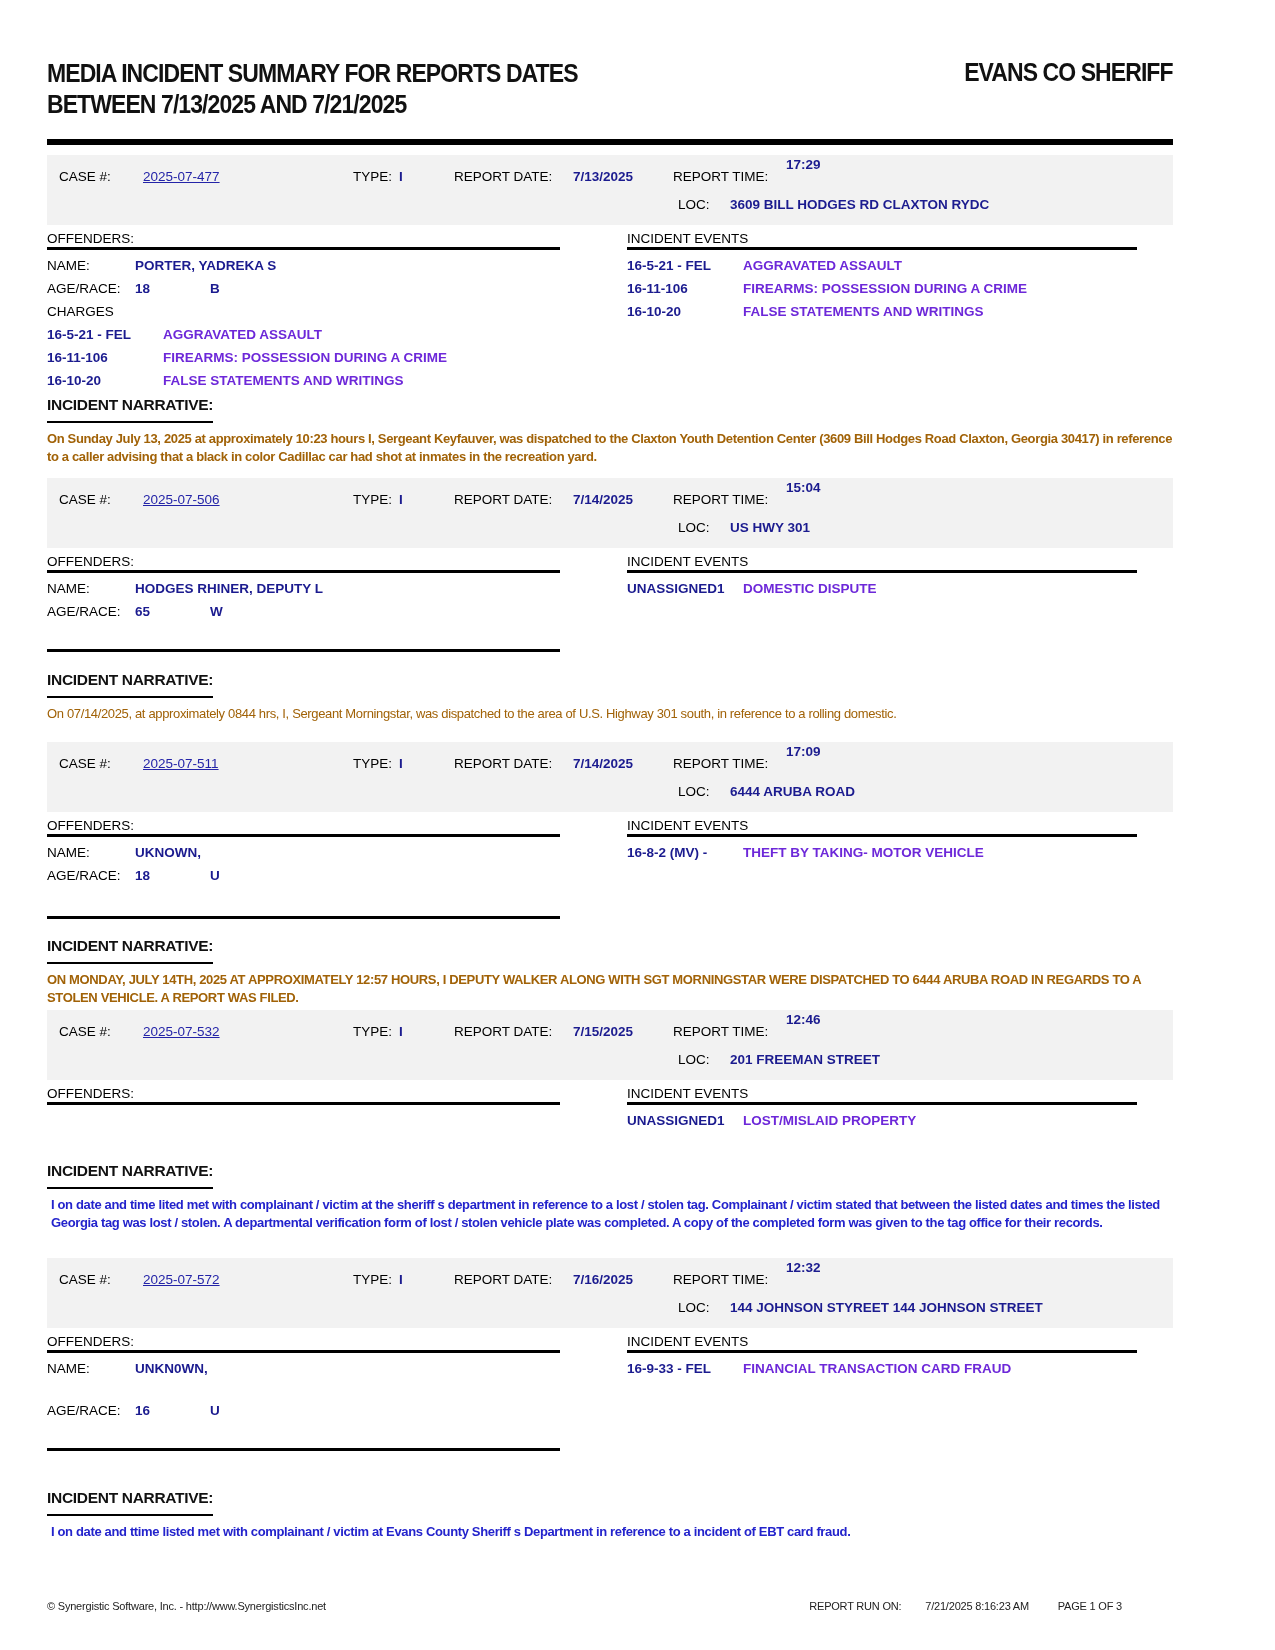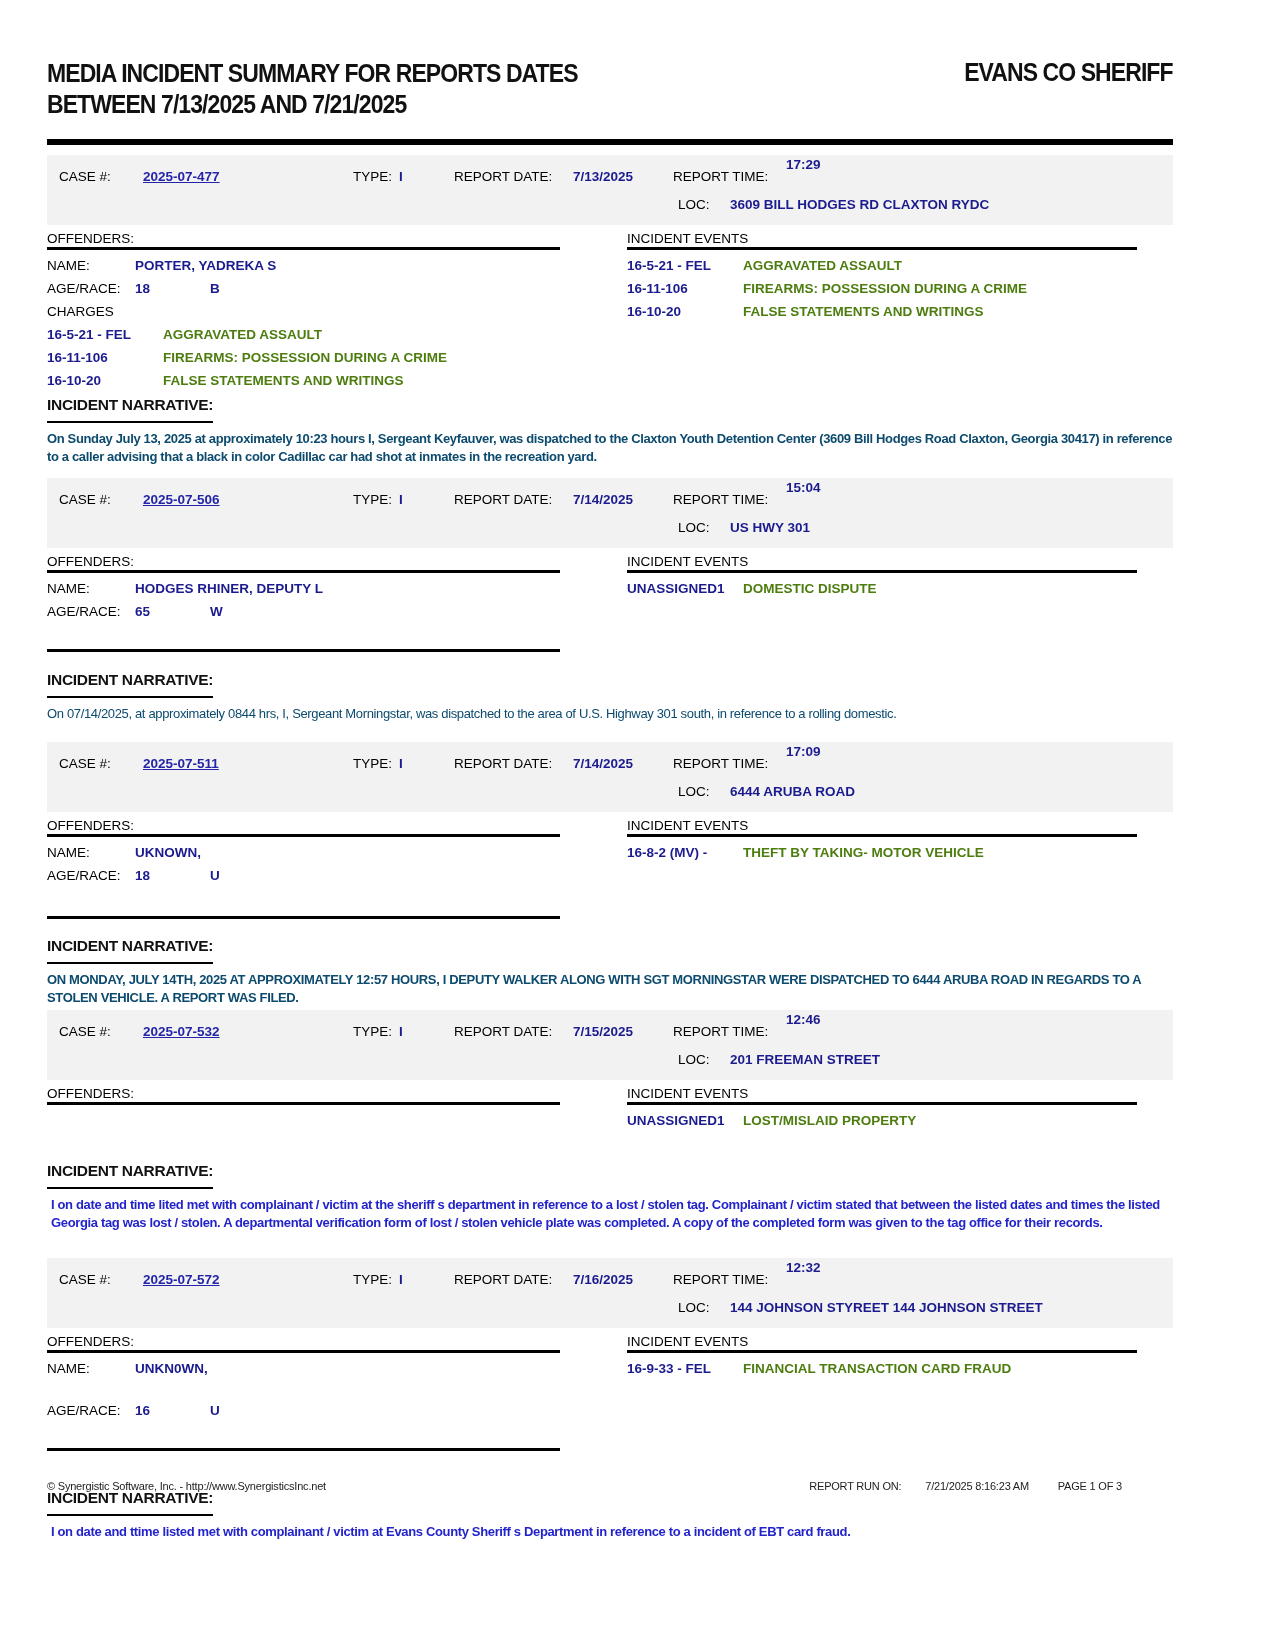--- a/index.html
+++ b/index.html
@@ -25,62 +25,62 @@
   .rule-thick{position:absolute;top:139px;left:47px;width:1126px;height:6px;background:#000;}
 
   
   .case{position:absolute;left:47px;width:1126px;}
   .c1{top:155px}.c2{top:478px}.c3{top:742px}.c4{top:1010px}.c5{top:1258px}
 
   .case-header{position:relative;height:70px;background:#f2f2f2;font-size:13.5px;}
   .case-header span,.case-header a{position:absolute;white-space:nowrap;}
   .lbl{color:#000;}
   .val{color:#1b1b8f;font-weight:bold;}
-  .case-link{color:#2424a8;font-weight:bold;text-decoration:underline;cursor:pointer;}
+  .case-link{color:#2424a8;font-weight:normal;text-decoration:underline;cursor:pointer;}
   .pos-case{left:12px;top:14px}.pos-casenum{left:96px;top:14px}
   .pos-type{left:306px;top:14px}.pos-typeval{left:352px;top:14px}
   .pos-rdate{left:407px;top:14px}.pos-rdateval{left:526px;top:14px}
   .pos-rtime{left:626px;top:14px}.pos-rtimeval{left:739px;top:2px}
   .pos-loc{left:631px;top:42px}.pos-locval{left:683px;top:42px}
 
   .cols{display:flex;margin-top:6px;align-items:flex-start;}
   .col-left{width:513px;}
   .col-right{width:510px;margin-left:67px;}
   .sec-head{font-size:13.5px;color:#000;border-bottom:3px solid #000;padding-bottom:1px;}
 
   .row{display:flex;font-size:13.5px;margin-top:8px;line-height:15px;}
   .rlabel{width:88px;flex:none;color:#000;}
   .rvalue{color:#1b1b8f;font-weight:bold;}
   .age{width:75px;flex:none;}
   .ccode{width:116px;flex:none;color:#1b1b8f;font-weight:bold;}
-  .cdesc{color:#4d7c0f;font-weight:bold;}
+  .cdesc{color:#6d28d9;font-weight:bold;}
 
   .close-line{border-top:3px solid #000;width:513px;}
   .c2 .close-line{margin-top:30px}
   .c3 .close-line{margin-top:33px}
   .c5 .close-line{margin-top:30px}
   .c5 .row-age{margin-top:27px}
 
   .narr-block{margin-top:18px;}
   .c1 .narr-block{margin-top:8px}
   .c2 .narr-block{margin-top:19px}
   .c4 .narr-block{margin-top:34px}
   .c5 .narr-block{margin-top:38px}
   .narr-head{
     display:inline-block;font-size:15.5px;font-weight:bold;letter-spacing:-.3px;
     border-bottom:2px solid #000;padding-bottom:7px;
   }
-  .narr{font-size:13px;line-height:1.35;margin:7px 0 0 0;letter-spacing:-.35px;color:#0c4a6e;}
+  .narr{font-size:13px;line-height:1.35;margin:7px 0 0 0;letter-spacing:-.35px;color:#a16207;}
   .narr-bold{font-weight:bold;}
   .narr-blue{color:#2323cc;font-weight:bold;padding-left:4px;}
   .narr-caps{font-weight:bold;}
 
   
   .footer{
-    position:absolute;top:1480px;left:47px;width:1075px;
+    position:absolute;top:1600px;left:47px;width:1075px;
     display:flex;justify-content:space-between;font-size:11px;color:#222;letter-spacing:-.2px;
   }
   .footer-right span{margin-left:21px;}
   .footer-right .pg{margin-left:26px;}
 </style>
 </head>
 <body>
 
 <div class="doc">
 

